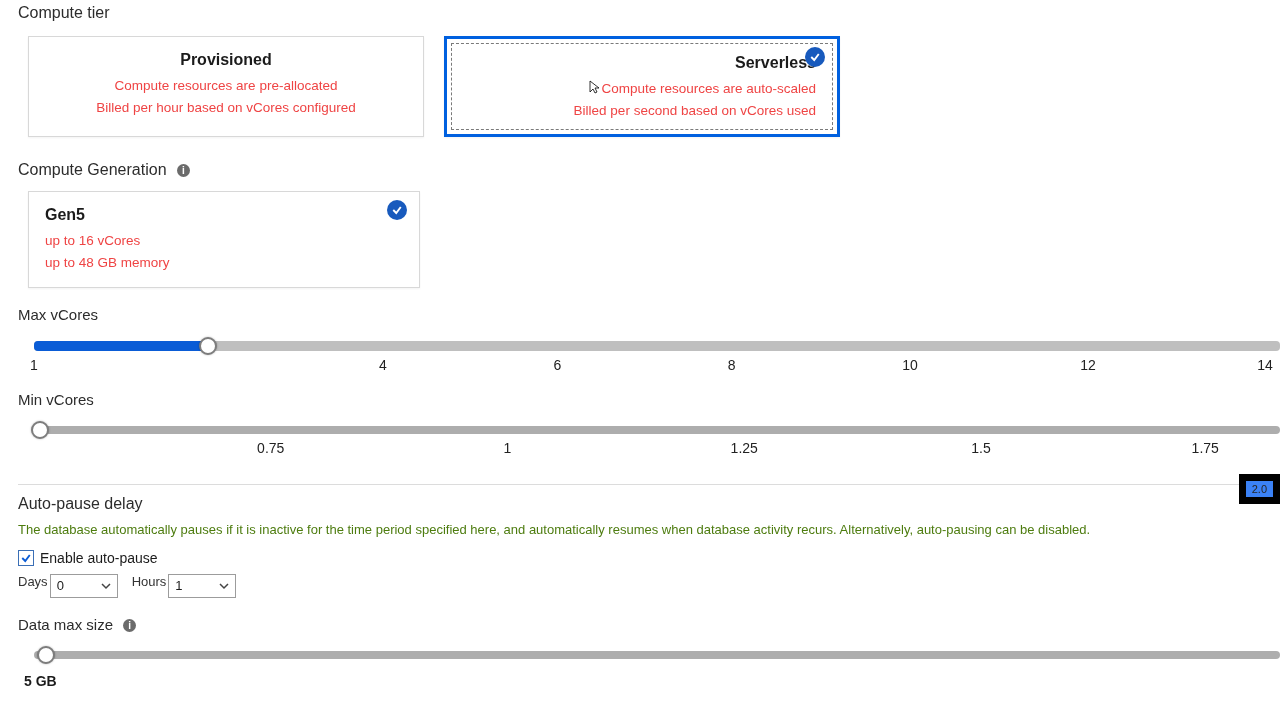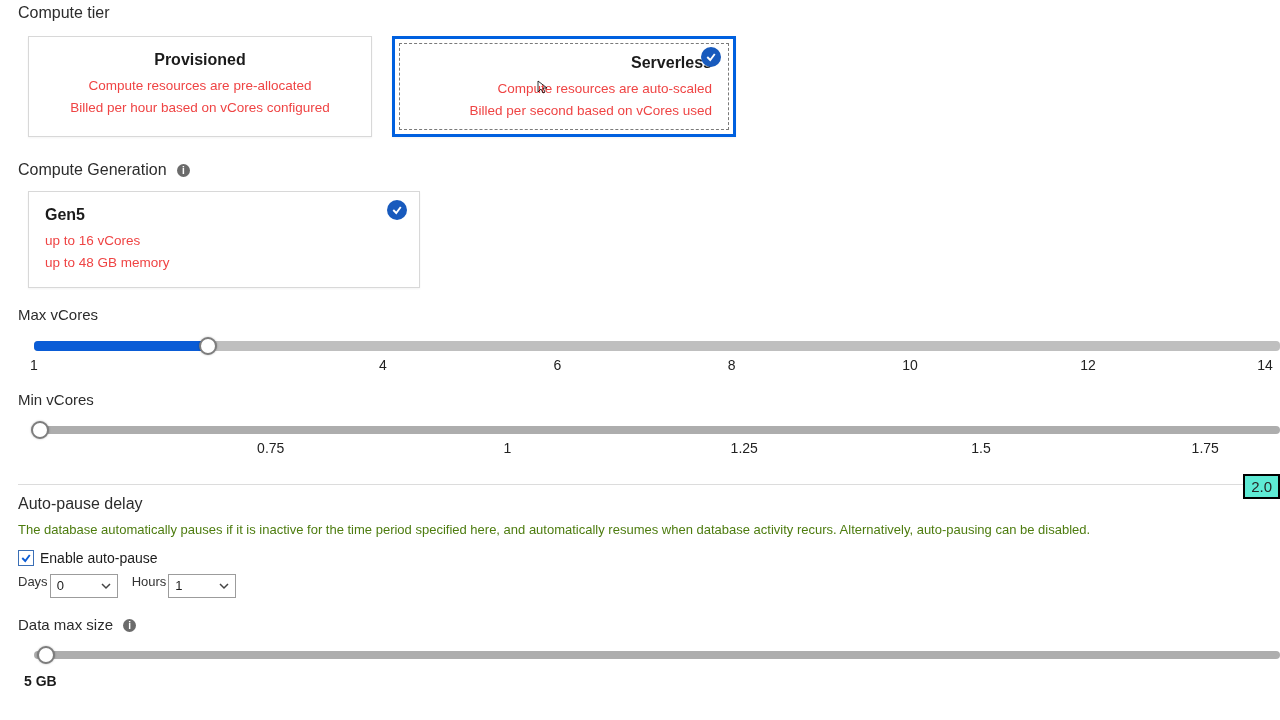--- a/index.html
+++ b/index.html
@@ -48,21 +48,21 @@
     font-weight:600;
     font-style:normal;
   }
   
   .cards{display:flex;gap:20px;margin:14px 0 24px 10px;}
   .card{
     position:relative;
     border:1px solid var(--border-light);
     background:#fff;
     box-shadow:0 1px 2px rgba(0,0,0,.05);
-    width:344px;
+    width:396px;
     padding:14px 20px 12px 20px;
     text-align:center;
     cursor:pointer;
   }
   .card-title{
     font-weight:600;
     font-size:16px;
     margin-bottom:6px;
   }
   .card-line{
@@ -166,23 +166,23 @@
     display:flex;align-items:center;justify-content:space-between;
     padding:0 6px 0 6px;
     font-size:13px;
     background:#fff;
     cursor:pointer;
   }
   .select svg{width:10px;height:10px;stroke:#444;stroke-width:1.5;fill:none;}
   .tooltip-box{
     position:absolute;
     right:0;
-    background:#5eead4;
-    border:2px solid #000000;
-    font-size:15px;
+    background:#3b82f6;
+    border:7px solid #000000;
+    font-size:11px;
     padding:2px 6px;
     color:#252525;
   }
   .data-size-value{
     font-weight:600;font-size:14px;margin:6px 0 0 6px;
   }
   .cursor-icon{
     position:absolute;
     width:16px;height:16px;
     pointer-events:none;

